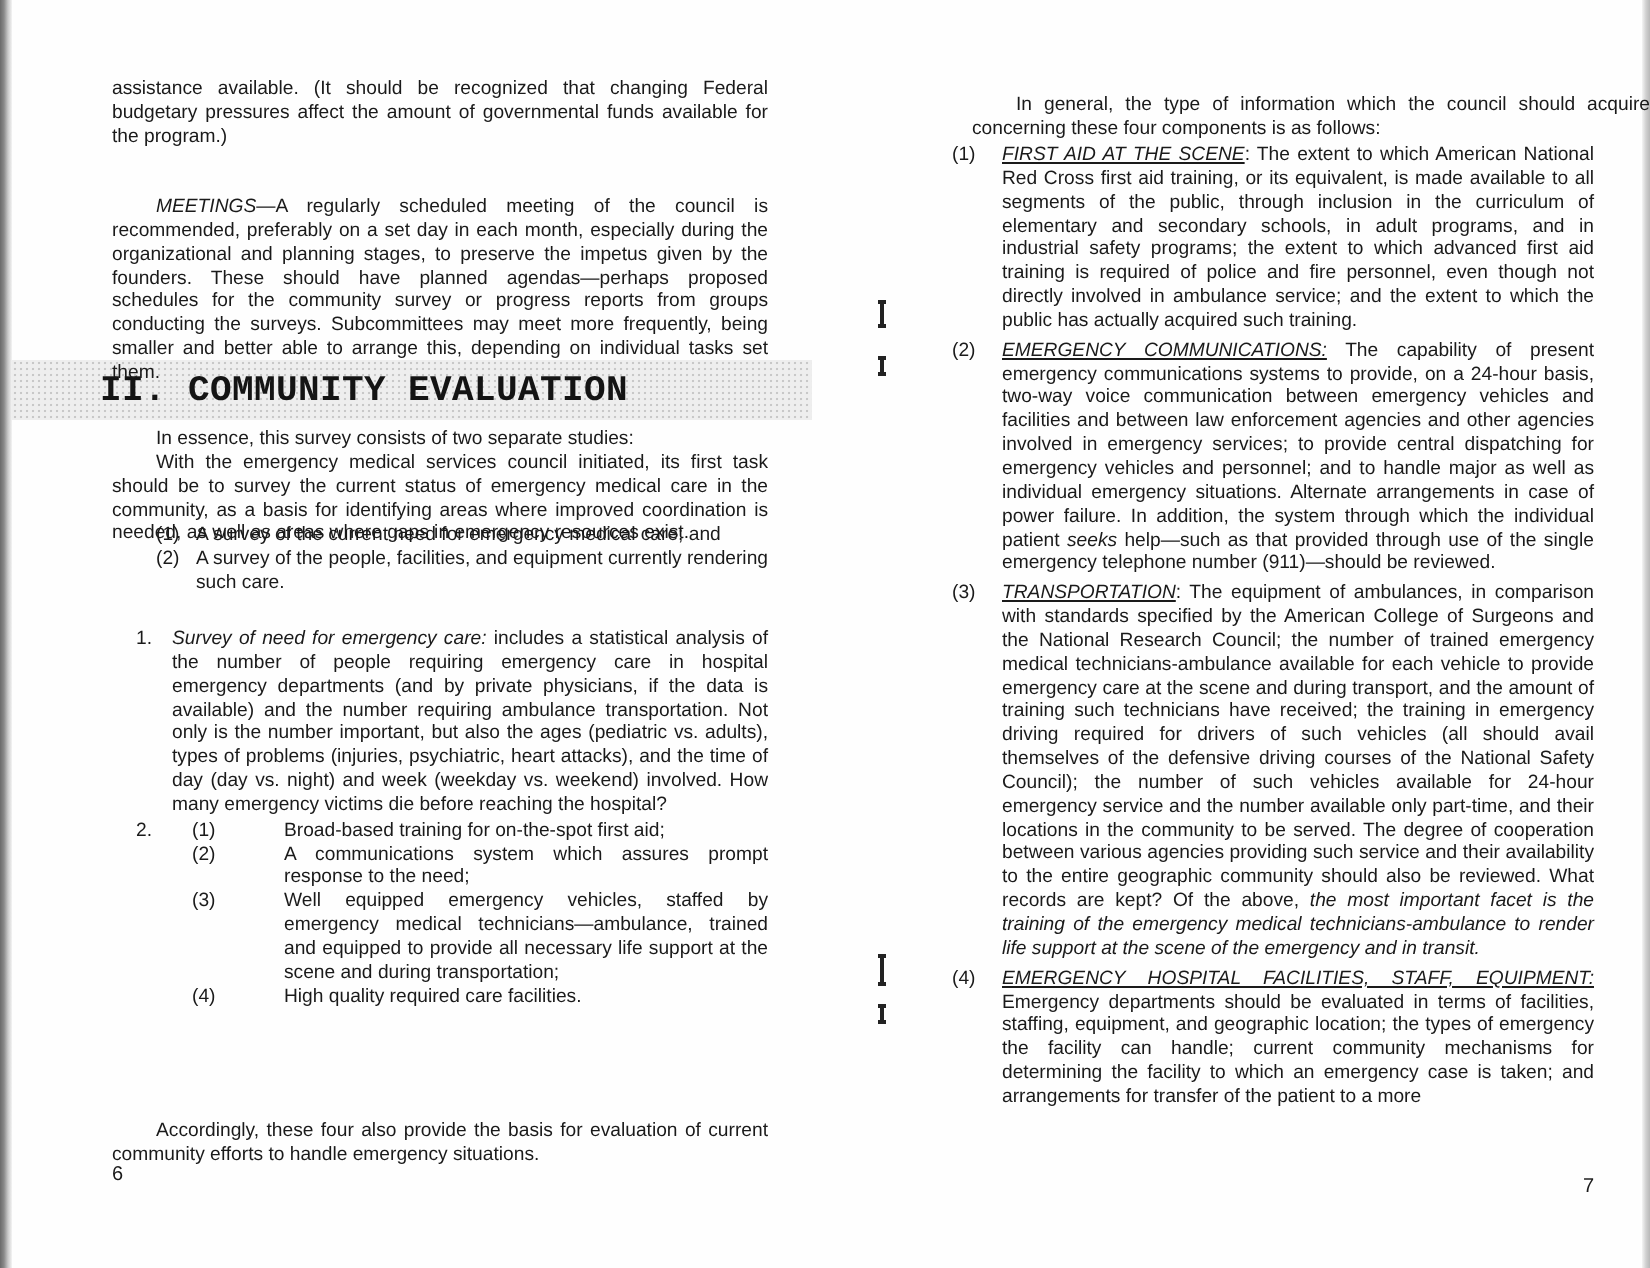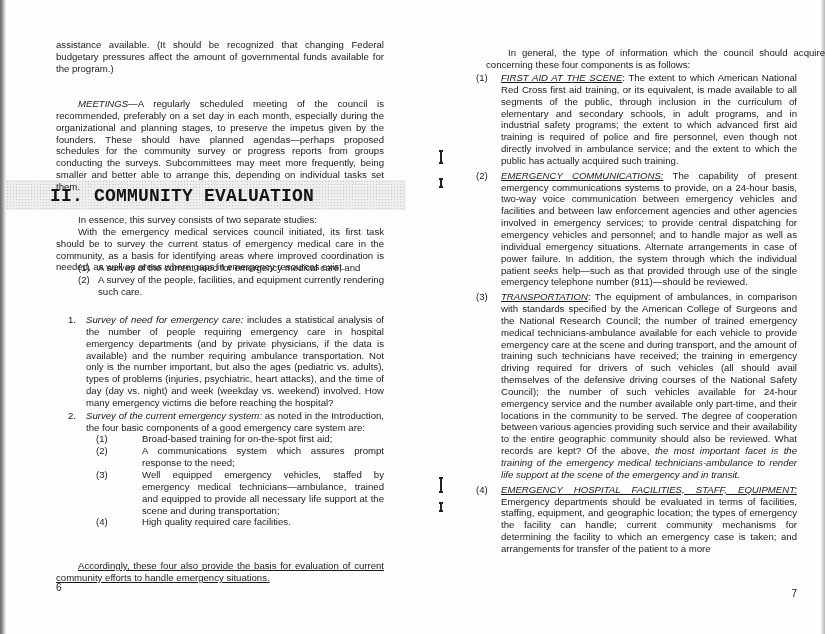--- a/index.html
+++ b/index.html
@@ -109,21 +109,20 @@
     </div>
 
     <div class="surveys">
       <div class="item" style="margin-bottom:1px;">
         <span class="num">1.</span>
         <p class="txt"><span class="it">Survey of need for emergency care:</span><span> includes a statistical analysis of the number of people requiring emergency care in hospital emergency departments (and by private physicians, if the data is available) and the number requiring ambulance transportation. Not only is the number important, but also the ages (pediatric vs. adults), types of problems (injuries, psychiatric, heart attacks), and the time of day (day vs. night) and week (weekday vs. weekend) involved. How many emergency victims die before reaching the hospital?</span></p>
       </div>
       <div class="item">
         <span class="num">2.</span>
         <div class="txt">
-          <p><span class="it">Survey of the current emergency system:</span><span> as noted in the Introduction, the four basic components of a good emergency care system are:</span></p>
           <div class="components" style="padding-left:10px;">
             <div class="row">
               <span class="cnum">(1)</span>
               <span class="ctxt">Broad-based training for on-the-spot first aid;</span>
             </div>
             <div class="row">
               <span class="cnum">(2)</span>
               <span class="ctxt">A communications system which assures prompt response to the need;</span>
             </div>
             <div class="row">
@@ -132,21 +131,21 @@
             </div>
             <div class="row">
               <span class="cnum">(4)</span>
               <span class="ctxt">High quality required care facilities.</span>
             </div>
           </div>
         </div>
       </div>
     </div>
 
-    <p class="lp-accordingly indent" style="top:560px;text-decoration:underline;">Accordingly, these four also provide the basis for evaluation of current community efforts to handle emergency situations.</p>
+    <p class="lp-accordingly indent" style="top:560px;">Accordingly, these four also provide the basis for evaluation of current community efforts to handle emergency situations.</p>
     <div class="pagenum pagenum-left">6</div>
   </div>
 
   <div class="page page-right">
     <p class="rp-general indent" style="left:-15px; width:339px;margin-left:28px;">In general, the type of information which the council should acquire concerning these four components is as follows:</p>
 
     <div class="rp-list">
       <div class="item">
         <span class="num">(1)</span>
         <p class="txt"><span class="ul">FIRST AID AT THE SCENE</span><span>: The extent to which American National Red Cross first aid training, or its equivalent, is made available to all segments of the public, through inclusion in the curriculum of elementary and secondary schools, in adult programs, and in industrial safety programs; the extent to which advanced first aid training is required of police and fire personnel, even though not directly involved in ambulance service; and the extent to which the public has actually acquired such training.</span></p>

